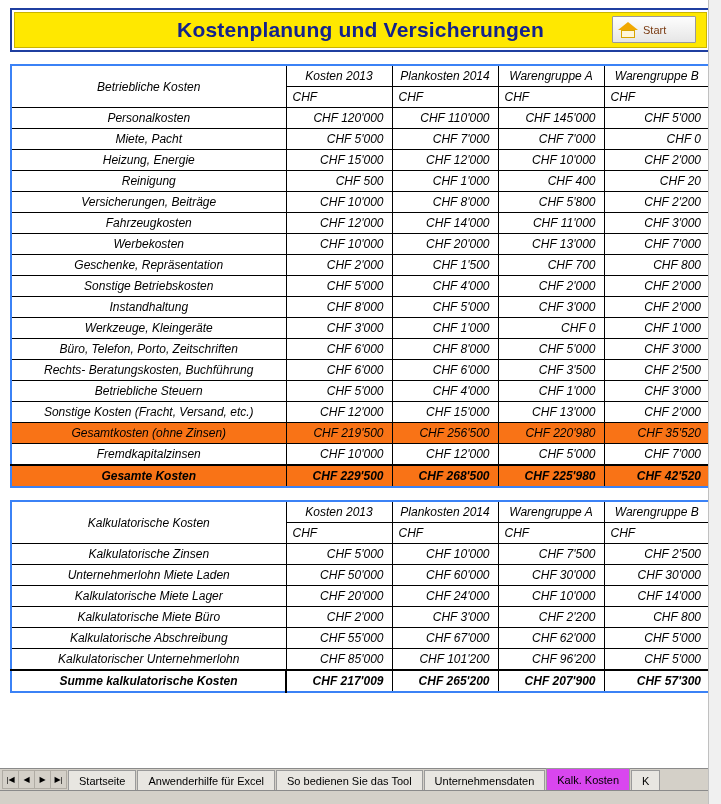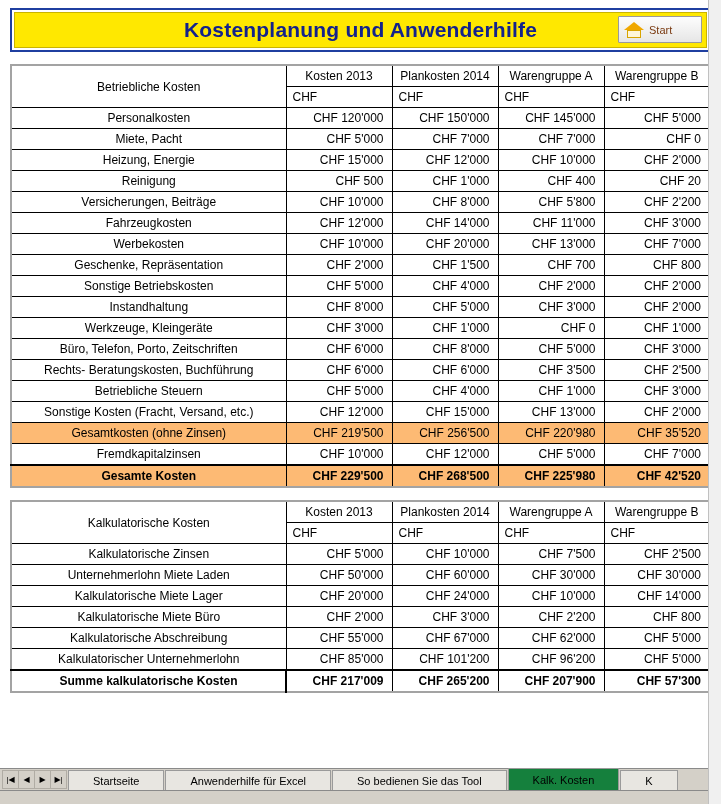--- a/index.html
+++ b/index.html
@@ -34,21 +34,21 @@
     position: relative;
   }
   .title-text {
     font-size: 21px;
     font-weight: bold;
     color: #13228c;
     letter-spacing: 0.2px;
   }
   .start-button {
     position: absolute;
-    right: 4px;
+    right: 10px;
     top: 3px;
     height: 27px;
     width: 84px;
     border: 1px solid #9a9a9a;
     background: linear-gradient(#fdfdfd, #e6e6e6);
     display: flex;
     align-items: center;
     gap: 5px;
     padding-left: 5px;
     box-sizing: border-box;
@@ -75,25 +75,26 @@
     position: absolute;
     top: 8px; left: 3px;
     width: 14px; height: 8px;
     background: #fff6d8;
     border: 1px solid #d8a400;
     box-sizing: border-box;
   }
   
   .tbl {
     margin: 12px 10px 0 10px;
-    border: 2px solid #a3a3a3;
+    border: 2px solid #3b82f6;
     border-collapse: collapse;
     width: 701px;
     box-sizing: border-box;
     table-layout: fixed;
+    font-style: italic;
   }
   .tbl td {
     border: 1px solid #000000;
     font-size: 12px;
     padding: 3px 6px;
     height: 20px;
     box-sizing: border-box;
     color: #000000;
     background: #ffffff;
   }
@@ -109,21 +110,21 @@
     font-size: 10px;
     vertical-align: middle;
     height: 36px;
   }
   .hdr-sub {
     font-size: 10px;
     height: 18px;
   }
   .col-label { width: 275px; }
   .col-num { width: 106px; }
-  tr.shaded td { background: #fdba74; }
+  tr.shaded td { background: #f97316; }
   tr.total td {
     font-weight: bold;
     border-top: 2px solid #000000;
   }
   tr.total td.num { font-weight: bold; }
   .hdr-row td {
     border-bottom: 1px solid #000000;
   }
   .thick-left { border-left: 2px solid #000000 !important; }
   
@@ -154,32 +155,32 @@
     font-size: 8px;
     color: #000;
     border: 1px solid #b0aca4;
     background: #d4d0c8;
     margin-right: -1px;
   }
   .tab {
     height: 19px;
     display: flex;
     align-items: center;
-    padding: 0 24px;
+    padding: 0 10px;
     font-size: 11px;
     color: #000000;
     background: #e8e6e1;
     border: 1px solid #9a9a9a;
     border-bottom: none;
     margin-right: 1px;
     transform: skewX(0deg);
     white-space: nowrap;
   }
   .tab.active {
-    background: #15803d;
+    background: #d946ef;
     font-weight: normal;
     height: 21px;
   }
   .tab.partial {
     overflow: hidden;
   }
   .statusbar {
     position: absolute;
     left: 0;
     bottom: 0;
@@ -201,21 +202,21 @@
     border-left: 1px solid #c0c0c0;
   }
 </style>
 </head>
 <body>
 
 <div class="page">
 
   <div class="title-wrap">
     <div class="title-bar">
-      <div class="title-text">Kostenplanung und Anwenderhilfe</div>
+      <div class="title-text">Kostenplanung und Versicherungen</div>
       <div class="start-button">
         <span class="house-icon">
           <span class="roof"></span>
             <span class="body"></span>
         </span>
         <span class="lbl">Start</span>
       </div>
     </div>
   </div>
 
@@ -238,21 +239,21 @@
       <tr class="hdr-row">
         <td class="hdr-sub">CHF</td>
         <td class="hdr-sub">CHF</td>
         <td class="hdr-sub">CHF</td>
         <td class="hdr-sub">CHF</td>
       </tr>
 
       <tr>
         <td class="label">Personalkosten</td>
         <td class="num">CHF 120'000</td>
-        <td class="num">CHF 150'000</td>
+        <td class="num">CHF 110'000</td>
         <td class="num">CHF 145'000</td>
         <td class="num">CHF 5'000</td>
       </tr>
       <tr>
         <td class="label">Miete, Pacht</td>
         <td class="num">CHF 5'000</td>
         <td class="num">CHF 7'000</td>
         <td class="num">CHF 7'000</td>
         <td class="num">CHF 0</td>
       </tr>
@@ -450,20 +451,21 @@
   <div class="tabbar">
     <div class="nav-arrows">
       <span>|◀</span>
       <span>◀</span>
       <span>▶</span>
       <span>▶|</span>
     </div>
     <div class="tab">Startseite</div>
     <div class="tab">Anwenderhilfe für Excel</div>
     <div class="tab">So bedienen Sie das Tool</div>
+    <div class="tab">Unternehmensdaten</div>
     <div class="tab active">Kalk. Kosten</div>
     <div class="tab partial">K</div>
   </div>
 
   <div class="statusbar"></div>
   <div class="scroll-right"></div>
 
 </div>
 
 </body></html>

